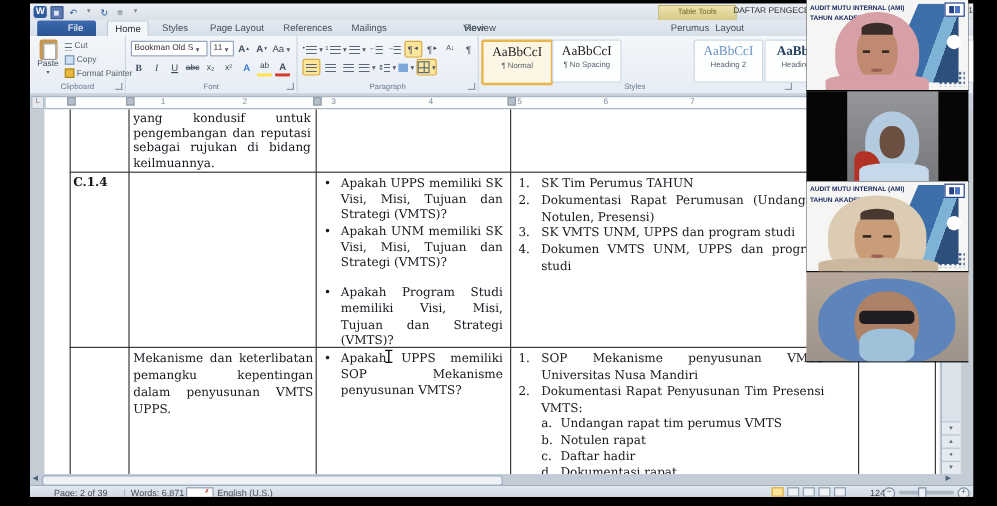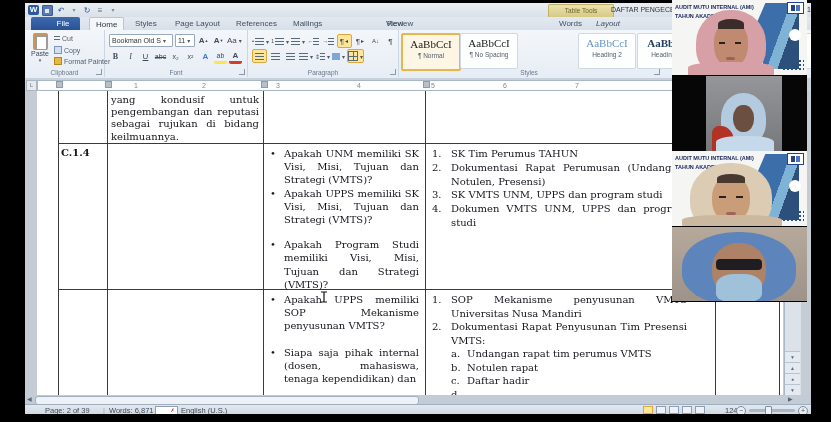--- a/index.html
+++ b/index.html
@@ -115,22 +115,22 @@
 
     <div class="t" id="tabrow">
       <div class="tab file" style="left:6px;width:22px;padding-left:21px;">File</div>
       <div class="tab active" style="left:64px;">Home</div>
       <div class="tab" style="left:104px;">Styles</div>
       <div class="tab" style="left:144px;">Page Layout</div>
       <div class="tab" style="left:205px;">References</div>
       <div class="tab" style="left:262px;">Mailings</div>
       <div class="tab" style="left:312px;margin-left:44px;">Review</div>
       <div class="tab" style="left:355px;">View</div>
-      <div class="tab" style="left:528px;">Words</div>
-      <div class="tab" style="left:565px;font-style:italic;">Layout</div>
+      <div class="tab" style="left:528px;">Perumus</div>
+      <div class="tab" style="left:565px;">Layout</div>
     </div>
 
     <div class="t" id="ribbon">
 
       <div class="group" style="left:0;width:79px;">
         <div class="t" style="left:3px;top:3px;width:24px;text-align:center;">
           <div style="width:15px;height:17px;margin:0 auto;background:#c89850;border-radius:2px;position:relative;">
             <div style="position:absolute;left:3px;top:3px;width:9px;height:12px;background:#fdfdfd;border:1px solid #9a9a9a;"></div>
           </div>
           <div style="font-size:7px;color:#3e4b5a;">Paste</div>
@@ -314,42 +314,42 @@
         <div class="vline" style="left:388px;top:0;height:304px;"></div>
         <div class="vline" style="left:678px;top:0;height:304px;"></div>
         <div class="vline" style="left:742px;top:0;height:304px;"></div>
         <div class="hline" style="left:21px;top:52px;width:721px;"></div>
         <div class="hline" style="left:21px;top:198px;width:721px;"></div>
 
         <div class="dc" style="left:74px;top:3px;width:148px;line-height:12.2px;">yang kondusif untuk pengembangan dan reputasi sebagai rujukan di bidang keilmuannya.</div>
 
         <div class="dc" style="left:24px;top:56px;width:44px;font-weight:bold;">C.1.4</div>
         <div class="dc" style="left:230px;top:56px;width:152px;line-height:13.2px;">
+          <div class="bi">Apakah UPPS memiliki SK Visi, Misi, Tujuan dan Strategi (VMTS)?</div>
           <div class="bi">Apakah UNM memiliki SK Visi, Misi, Tujuan dan Strategi (VMTS)?</div>
-          <div class="bi">Apakah UPPS memiliki SK Visi, Misi, Tujuan dan Strategi (VMTS)?</div>
           <div class="bi" style="margin-top:12px;">Apakah Program Studi memiliki Visi, Misi, Tujuan dan Strategi (VMTS)?</div>
         </div>
         <div class="dc" style="left:392px;top:56px;width:258px;line-height:13.8px;">
           <div class="ni"><span class="n">1.</span><span>SK Tim Perumus TAHUN</span></div>
           <div class="ni"><span class="n">2.</span><span>Dokumentasi Rapat Perumusan (Undangan, Notulen, Presensi)</span></div>
           <div class="ni"><span class="n">3.</span><span>SK VMTS UNM, UPPS dan program studi</span></div>
           <div class="ni"><span class="n">4.</span><span>Dokumen VMTS UNM, UPPS dan program studi</span></div>
         </div>
 
+        <div class="dc" style="left:74px;top:202px;width:150px;line-height:14px;">Mekanisme dan keterlibatan pemangku kepentingan dalam penyusunan VMTS UPPS.</div>
         <div class="dc" style="left:230px;top:202px;width:152px;line-height:13.2px;">
           <div class="bi">Apakah UPPS memiliki SOP Mekanisme penyusunan VMTS?</div>
-          <div class="bi" style="margin-top:13px;">Siapa saja pihak internal (dosen, mahasiswa, tenaga kependidikan) dan</div>
         </div>
         <div class="dc" style="left:392px;top:202px;width:258px;line-height:13.5px;">
           <div class="ni"><span class="n">1.</span><span>SOP Mekanisme penyusunan VMTS Universitas Nusa Mandiri</span></div>
           <div class="ni"><span class="n">2.</span><span>Dokumentasi Rapat Penyusunan Tim Presensi VMTS:</span></div>
           <div class="si"><span class="n">a.</span><span>Undangan rapat tim perumus VMTS</span></div>
           <div class="si"><span class="n">b.</span><span>Notulen rapat</span></div>
           <div class="si"><span class="n">c.</span><span>Daftar hadir</span></div>
-          <div class="si"><span class="n">d.</span></div>
+          <div class="si"><span class="n">d.</span><span>Dokumentasi rapat</span></div>
         </div>
       </div>
 
       <svg class="t" id="ibeam" viewBox="0 0 8 12">
         <path d="M1 1 H7 M4 1 V11 M1 11 H7" stroke="#111" stroke-width="1.2" fill="none"></path>
       </svg>
 
       <div class="t" id="vscroll">
         <div id="vthumb"></div>
         <div class="sbtn" style="top:260px;">▼</div>

